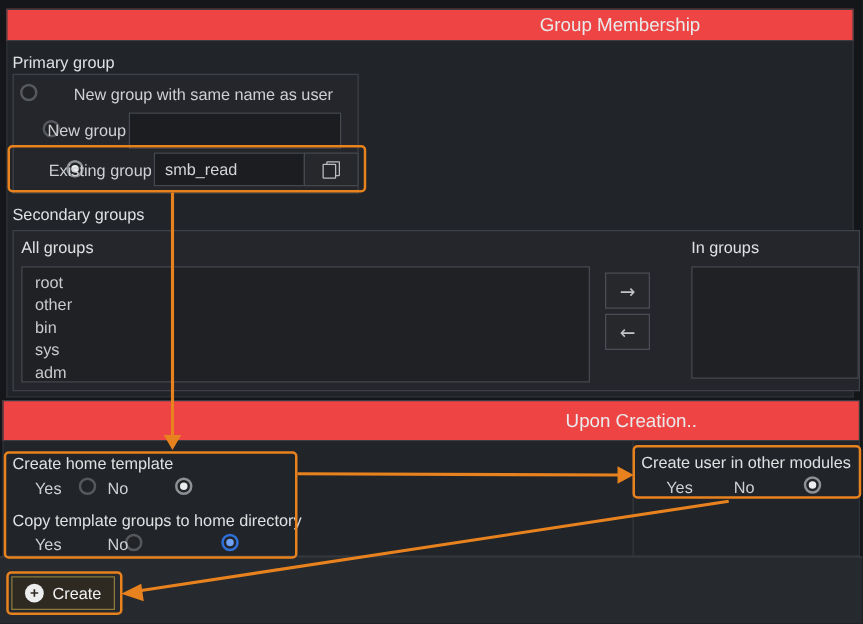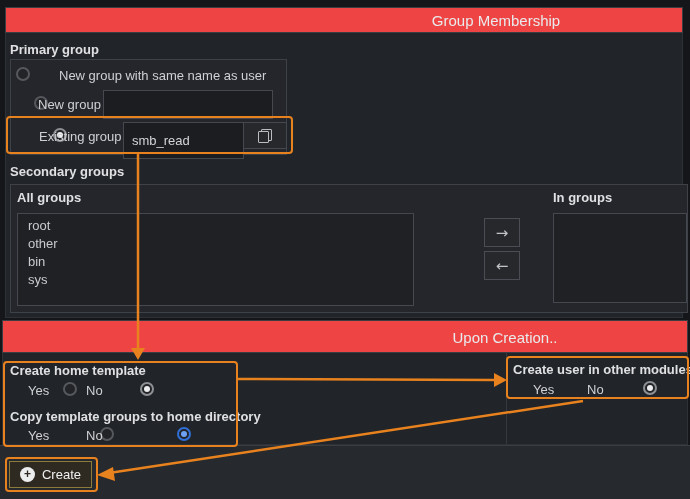--- a/index.html
+++ b/index.html
@@ -6,21 +6,21 @@
   html,body { width:690px; height:499px; }
   body { font-family:"Liberation Sans", sans-serif; background:#141619; position:relative; overflow:hidden; color:#c9cacc; }
   .abs { position:absolute; }
 
   
   .panel-header { background:#ef4444; border:1px solid #3a3d42; }
   .panel-title { position:absolute; top:50%; transform:translate(-50%,-50%); font-size:15px; color:#e9eaeb; white-space:nowrap; }
   .panel-body { background:#212428; border:1px solid #2e3136; border-top:none; }
   .footer-row { background:#26292d; border-top:1px solid #3a3d42; }
 
-  .sec-label { font-size:13px; font-weight:bold; color:#dfe0e2; white-space:nowrap; }
+  .sec-label { font-size:13px; font-weight:normal; color:#dfe0e2; white-space:nowrap; }
   .txt { font-size:13px; color:#cfd0d3; white-space:nowrap; }
 
   .group-box { background:#24262b; border:1px solid #3e4147; }
 
   
   .radio { width:14px; height:14px; border-radius:50%; border:2px solid #55585d; background:#222427; position:relative; display:inline-block; }
   .radio[data-state="on"] { border-color:#8d9094; }
   .radio[data-state="on"]::after { content:""; position:absolute; inset:2px; border-radius:50%; background:#ebecee; }
   .radio[data-state="on-accent"] { border-color:#2e6fd8; }
   .radio[data-state="on-accent"]::after { content:""; position:absolute; inset:2px; border-radius:50%; background:#6fa1f2; }
@@ -64,35 +64,36 @@
 
 <span class="abs radio" style="left:16px; top:67px;" data-state="off"></span>
 <span class="abs txt" style="left:39px; top:68px;margin-left:20px;">New group with same name as user</span>
 
 <span class="abs radio" style="left:16px; top:96px;" data-state="off"></span>
 <span class="abs txt" style="left:38px; top:97px;">New group</span>
 <input class="abs tinput" style="left: 103px; top: 90px; width: 170px; height: 29px;" value="">
 
 <span class="abs radio" style="left:16px; top:128px;" data-state="on"></span>
 <span class="abs txt" style="left:39px; top:129px;">Existing group</span>
-<input class="abs tinput" style="left: 123px; top: 122px; width: 121px; height: 37px;" value="smb_read">
+<input class="abs tinput" style="left: 123px; top: 122px; width: 121px; height: 27px;" value="smb_read">
 <div class="abs picker-btn" style="left:243px; top:122px; width:44px; height:27px;">
   <span class="copy-icon"></span>
 </div>
 
 
 <div class="abs sec-label" style="left:10px; top:164px;">Secondary groups</div>
 <div class="abs group-box" style="left:10px; top:184px; width:678px; height:129px;"></div>
 
 <div class="abs sec-label" style="left:17px; top:190px;">All groups</div>
-<div class="abs listbox" style="left:17px; top:213px; width:397px; height:93px; padding-top:3px;">
+<div class="abs listbox" style="left:17px; top:213px; width:455px; height:93px; padding-top:3px;">
   <div class="item">root</div>
   <div class="item">other</div>
   <div class="item">bin</div>
   <div class="item">sys</div>
+  <div class="item">adm</div>
 </div>
 
 <div class="abs mini-btn" style="left:484px; top:218px; width:36px; height:29px;">
   <span>→</span>
 </div>
 <div class="abs mini-btn" style="left:484px; top:251px; width:36px; height:29px;">
   <span>←</span>
 </div>
 
 <div class="abs sec-label" style="left:553px; top:190px;">In groups</div>

